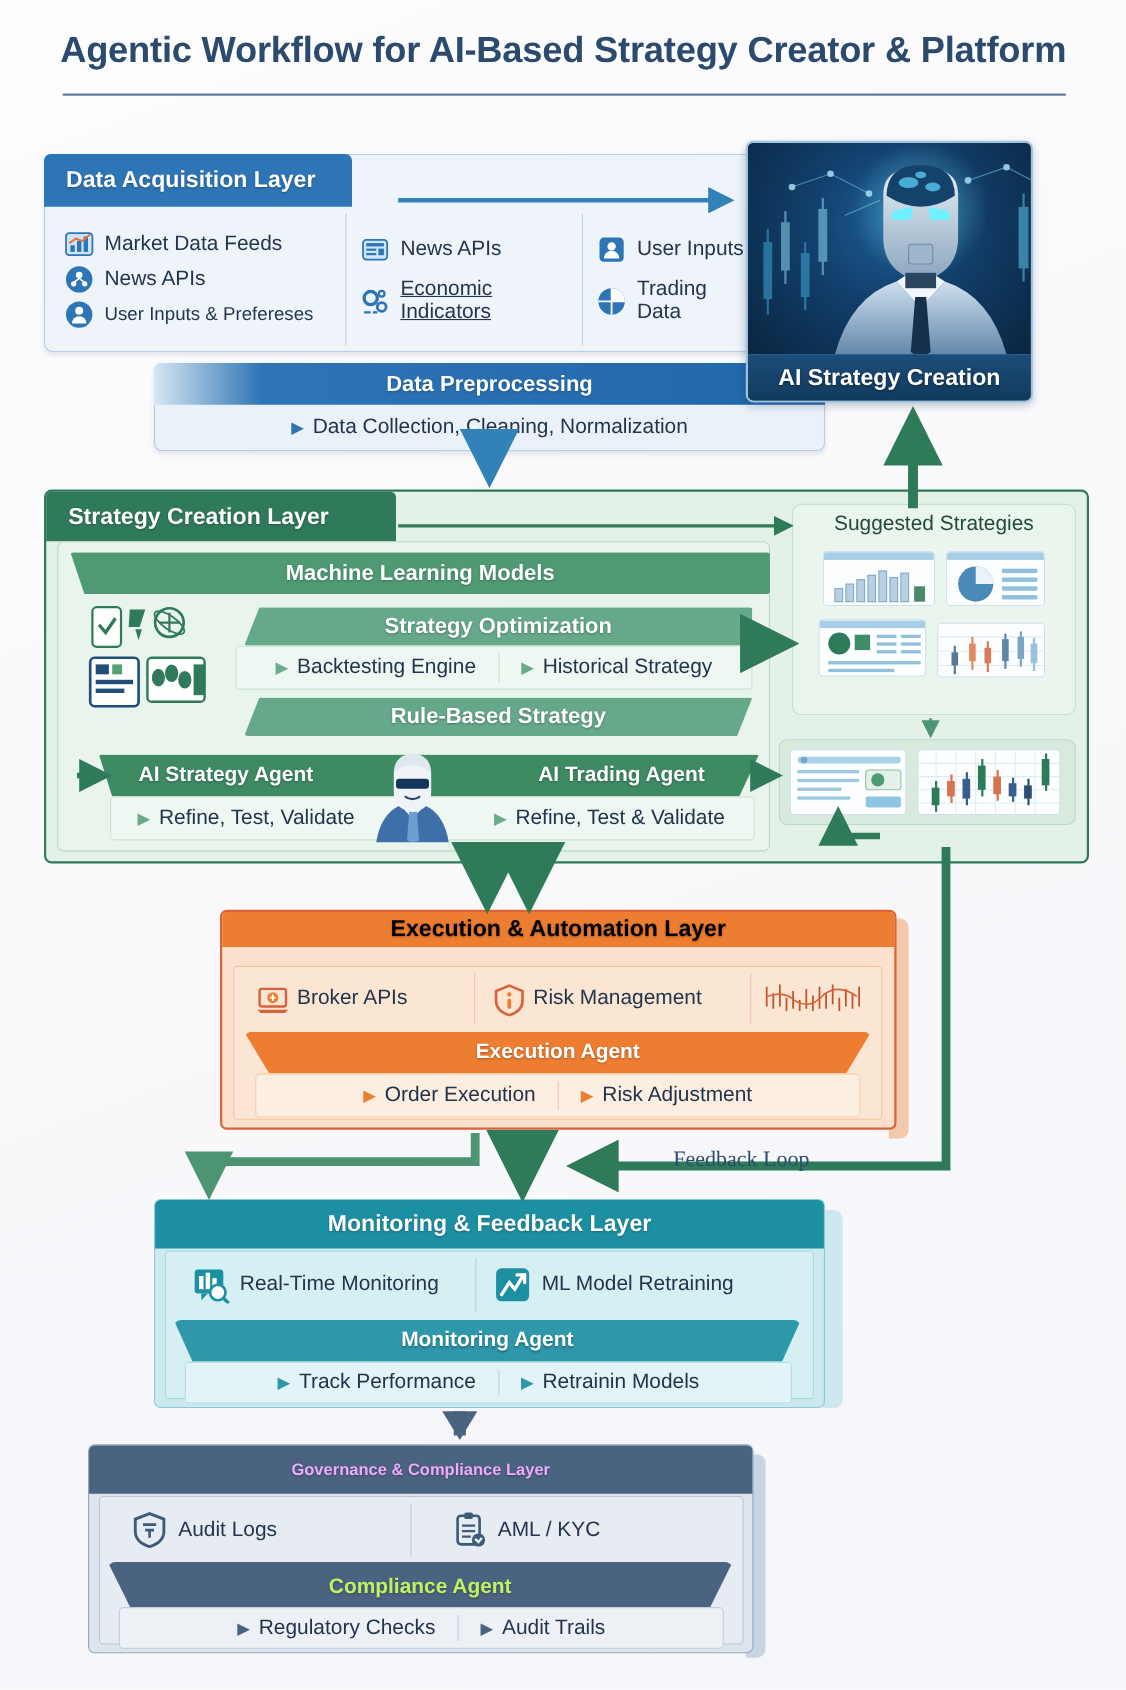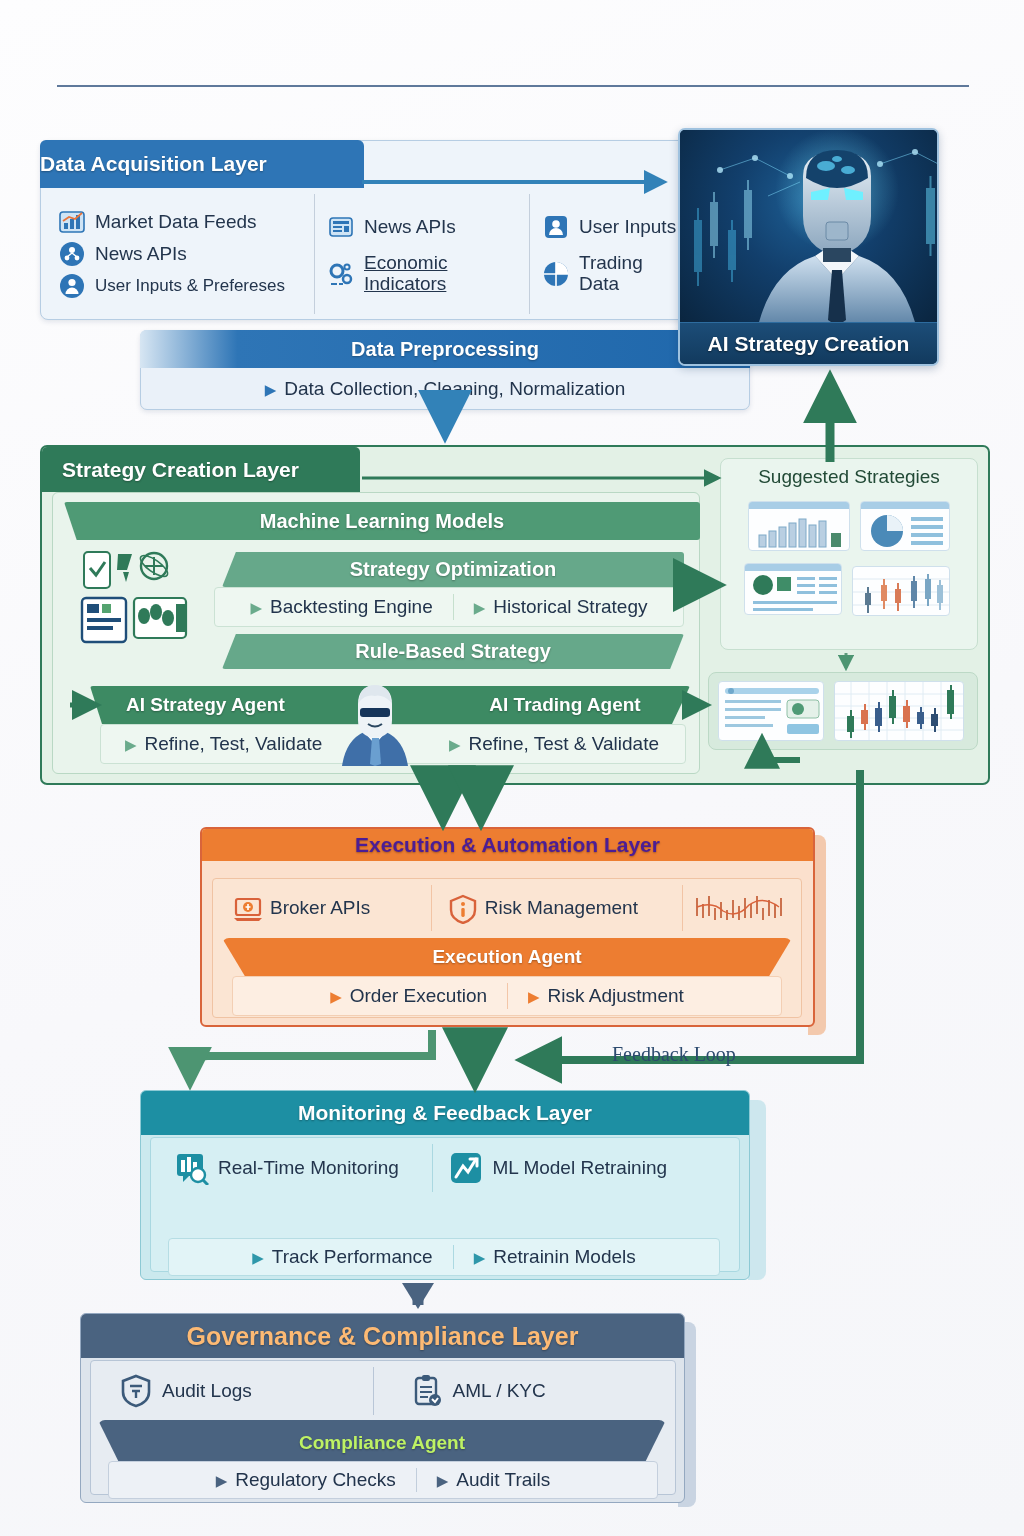--- a/index.html
+++ b/index.html
@@ -52,23 +52,23 @@
     font-size:19px; color:#22344c; display:flex; align-items:center; gap:8px;
     padding: 0 18px;
   }
   .tri { font-size:15px; line-height:1; }
 
   
   #daq-outer { left:40px; top:140px; width:670px; height:180px;
     background:#eef4fa; border:1px solid #b6cde3; border-radius:8px;
     box-shadow:0 2px 5px rgba(30,60,100,.12); }
   #daq-head {
-    position:absolute; left:40px; top:140px; width:324px; height:48px;
+    position:absolute; left:40px; top:140px; width:280px; height:48px;
     background:#2e75b6; border-radius:6px 6px 0 0;
-    justify-content:flex-start; 
+    justify-content:flex-start; padding-left:20px;
   }
   #daq-body { position:absolute; left:40px; top:188px; width:670px; height:132px; }
   #daq-body .col { display:flex; flex-direction:column; justify-content:center; gap:4px; }
   .icon-blue { width:28px; height:28px; flex:0 0 28px; }
 
   
   #prep { left:140px; top:330px; width:610px; height:80px;
     background:#eaf1f9; border:1px solid #b6cde3; border-radius:7px;
     box-shadow:0 2px 5px rgba(30,60,100,.12); }
   #prep-head {
@@ -133,21 +133,21 @@
     border-radius:4px; overflow:hidden; }
   .mini-head { height:7px; background:#a8cde6; }
 
   
   #ex-shadow { left:808px; top:835px; width:18px; height:200px;
     background:#f2b993; border-radius:0 8px 8px 0; }
   #ex-outer { left:200px; top:827px; width:615px; height:200px;
     background:#fbe0cd; border:2px solid #d9643a; border-radius:6px; }
   #ex-head { left:202px; top:829px; width:611px; height:32px;
     background:#ed7d31; display:flex; align-items:center; justify-content:center;
-    color:#4c1d95; font-weight:bold; font-size:21px; text-shadow:0 1px 2px rgba(0,0,0,.3);
+    color:#000000; font-weight:bold; font-size:21px; text-shadow:0 1px 2px rgba(0,0,0,.3);
     border-radius:4px 4px 0 0; }
   #ex-inner { left:212px; top:878px; width:590px; height:140px;
     background:#fbe5d3; border:1px solid #f0c3a3; border-radius:4px; }
   #ex-band { left:222px; top:938px; width:570px; height:38px;
     background:#ed7d31; color:#fff; font-weight:bold; font-size:19px;
     display:flex; align-items:center; justify-content:center;
     text-shadow:0 1px 2px rgba(0,0,0,.3);
     clip-path: polygon(0 0,100% 0,96% 100%,4% 100%); }
   #ex-sub { left:232px; top:976px; width:550px; height:40px;
     background:#fdeee2; border:1px solid #f3cfb4; border-radius:4px; }
@@ -171,21 +171,21 @@
   #mon-sub { left:168px; top:1238px; width:552px; height:38px;
     background:#e2f4f7; border:1px solid #b6dde4; border-radius:4px; }
 
   
   #gov-shadow { left:678px; top:1322px; width:18px; height:185px;
     background:#b9c8d9; border-radius:0 8px 8px 0; }
   #gov-outer { left:80px; top:1313px; width:605px; height:190px;
     background:#dde4ec; border:1px solid #94a8c0; border-radius:6px; }
   #gov-head { left:81px; top:1314px; width:603px; height:44px;
     background:#4a6380; display:flex; align-items:center; justify-content:center;
-    color:#fdba74; font-weight:bold; font-size:25px; text-shadow:0 1px 2px rgba(0,0,0,.3);
+    color:#f0abfc; font-weight:bold; font-size:15px; text-shadow:0 1px 2px rgba(0,0,0,.3);
     border-radius:5px 5px 0 0; }
   #gov-inner { left:90px; top:1360px; width:586px; height:135px;
     background:#e7ecf2; border:1px solid #b7c5d6; border-radius:4px; }
   #gov-band { left:98px; top:1420px; width:568px; height:46px;
     background:#4a6380; color:#bef264; font-weight:bold; font-size:19px;
     display:flex; align-items:center; justify-content:center;
     text-shadow:0 1px 2px rgba(0,0,0,.3);
     clip-path: polygon(0 0,100% 0,96% 100%,4% 100%); }
   #gov-sub { left:108px; top:1461px; width:550px; height:38px;
     background:#edf1f6; border:1px solid #c4cfdd; border-radius:4px; }
@@ -194,20 +194,21 @@
   #wires { position:absolute; left:0; top:0; width:1024px; height:1536px;
            pointer-events:none; }
   #feedback-label { position:absolute; left:612px; top:1043px;
     font-size:20px; color:#2c4a6e;font-family:Liberation Serif, serif; }
 </style>
 </head>
 <body>
 
 <div id="canvas">
 
+  <div id="title">Agentic Workflow for AI-Based Strategy Creator &amp; Platform</div>
   <div id="title-rule"></div>
 
   <div class="layer" id="daq-outer"></div>
   <div class="layer-head" id="daq-head">Data Acquisition Layer</div>
 
   <div id="daq-body">
     <div class="pill-row" style="height:132px;">
 
       <div class="col" style="width:272px;padding-left:18px;">
         <div class="pill-item" style="padding-left:0;">
@@ -648,20 +649,21 @@
           <svg viewBox="0 0 34 34" width="34" height="34">
             <rect x="2" y="2" width="30" height="30" rx="5" fill="#1d8fa3"></rect>
             <path d="M7 26 L14 15 L19 21 L27 8" stroke="#fff" stroke-width="3" fill="none" stroke-linecap="round"></path>
             <path d="M21 8 h7 v7" stroke="#fff" stroke-width="3" fill="none" stroke-linecap="round"></path>
           </svg>
         </span>
         <span>ML Model Retraining</span>
       </div>
     </div>
   </div>
+  <div class="layer" id="mon-band">Monitoring Agent</div>
   <div class="layer sub-row" id="mon-sub">
     <div class="sub-item">
       <span class="tri" style="color:#2e97aa;">▶</span>
       <span>Track Performance</span>
     </div>
     <div class="vdiv" style="background:#9fd2dc;"></div>
     <div class="sub-item">
       <span class="tri" style="color:#2e97aa;">▶</span>
       <span>Retrainin Models</span>
     </div>

